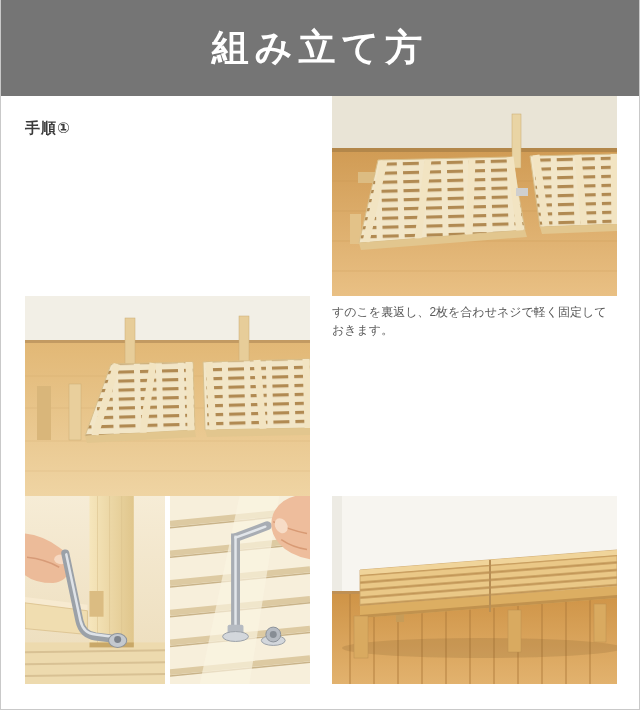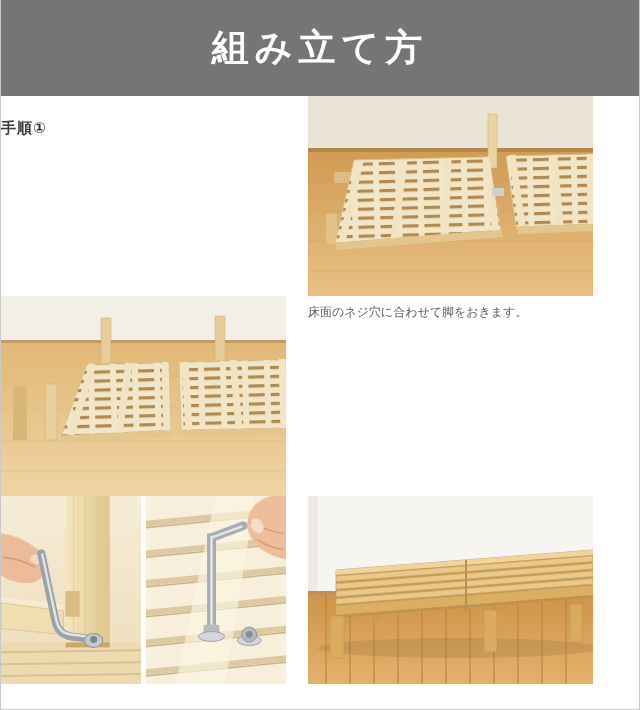--- a/index.html
+++ b/index.html
@@ -4,21 +4,21 @@
 <style>
   html,body{margin:0;padding:0;background:#fff;}
   .page{
     width:640px;height:710px;box-sizing:border-box;
     border:1px solid #c9c9c9;border-top:none;
     background:#fff;overflow:hidden;
     font-family:"Liberation Sans","DejaVu Sans",sans-serif;
   }
   .header{height:96px;background:#757575;display:flex;align-items:center;justify-content:center;font-family:Liberation Mono, monospace;}
   .title{color:#fff;font-size:37px;font-weight:bold;letter-spacing:6px;white-space:nowrap;}
-  .grid{display:grid;grid-template-columns:285px 285px;column-gap:22px;}
+  .grid{display:grid;grid-template-columns:285px 285px;column-gap:22px;margin-left:24px;}
   .lbl{font-size:15px;font-weight:bold;color:#3b3b3b;letter-spacing:1px;line-height:18px;}
   .lbl.r1{padding-top:23px;padding-bottom:8px;}
   .lbl.r2{padding-top:11px;padding-bottom:8px;}
   .photo{height:200px;position:relative;overflow:hidden;background:#fff;}
   .photo.r2{height:188px;}
   .photo > svg{display:block;width:100%;height:100%;}
   .photo.split{display:flex;gap:5px;}
   .photo.split svg{display:block;height:100%;}
   .half-l{width:139px;}
   .half-r{width:141px;}
@@ -125,21 +125,21 @@
           <line x1="164" y1="66" x2="166" y2="135"></line>
             <line x1="184" y1="66" x2="188" y2="134"></line>
           <line x1="232" y1="64" x2="238" y2="133"></line>
             <line x1="281" y1="63" x2="283" y2="132"></line>
         </g>
         <polygon points="60,140 170,134 171,141 62,147" fill="#e2c68e"></polygon>
         <polygon points="180,134 285,132 285,139 182,141" fill="#e2c68e"></polygon>
       </svg>
     </div>
 
-    <div class="caption">床面のネジ穴に合わせて脚をおきます。</div>
+    <div class="caption">すのこを裏返し、2枚を合わせネジで軽く固定しておきます。</div>
 
 
     <div class="photo r2 split">
       <svg class="half-l" viewBox="0 0 139 190" preserveAspectRatio="none" role="img" aria-label="hands-tightening-bolts-with-hex-wrench-closeups">
         <rect x="0" y="0" width="139" height="190" fill="url(#gbg3)"></rect>
         <rect x="0" y="148" width="139" height="42" fill="#eddaae"></rect>
         <g stroke="#d8c194" stroke-width="2">
           <line x1="0" y1="158" x2="139" y2="156"></line>
             <line x1="0" y1="170" x2="139" y2="168"></line>
           <line x1="0" y1="182" x2="139" y2="180"></line>

